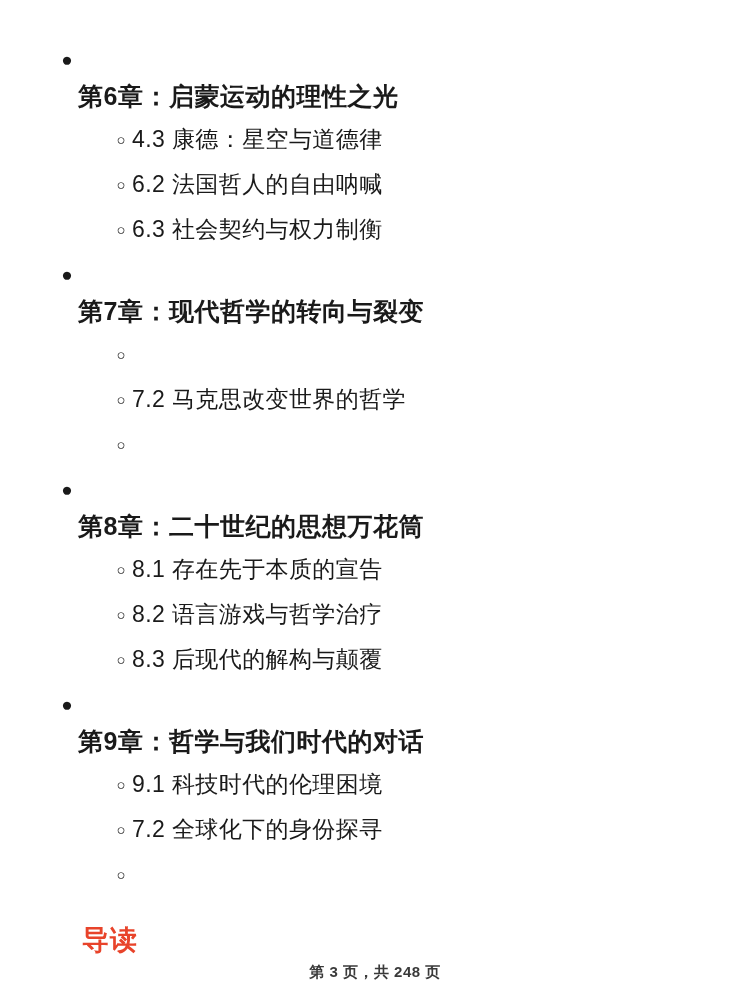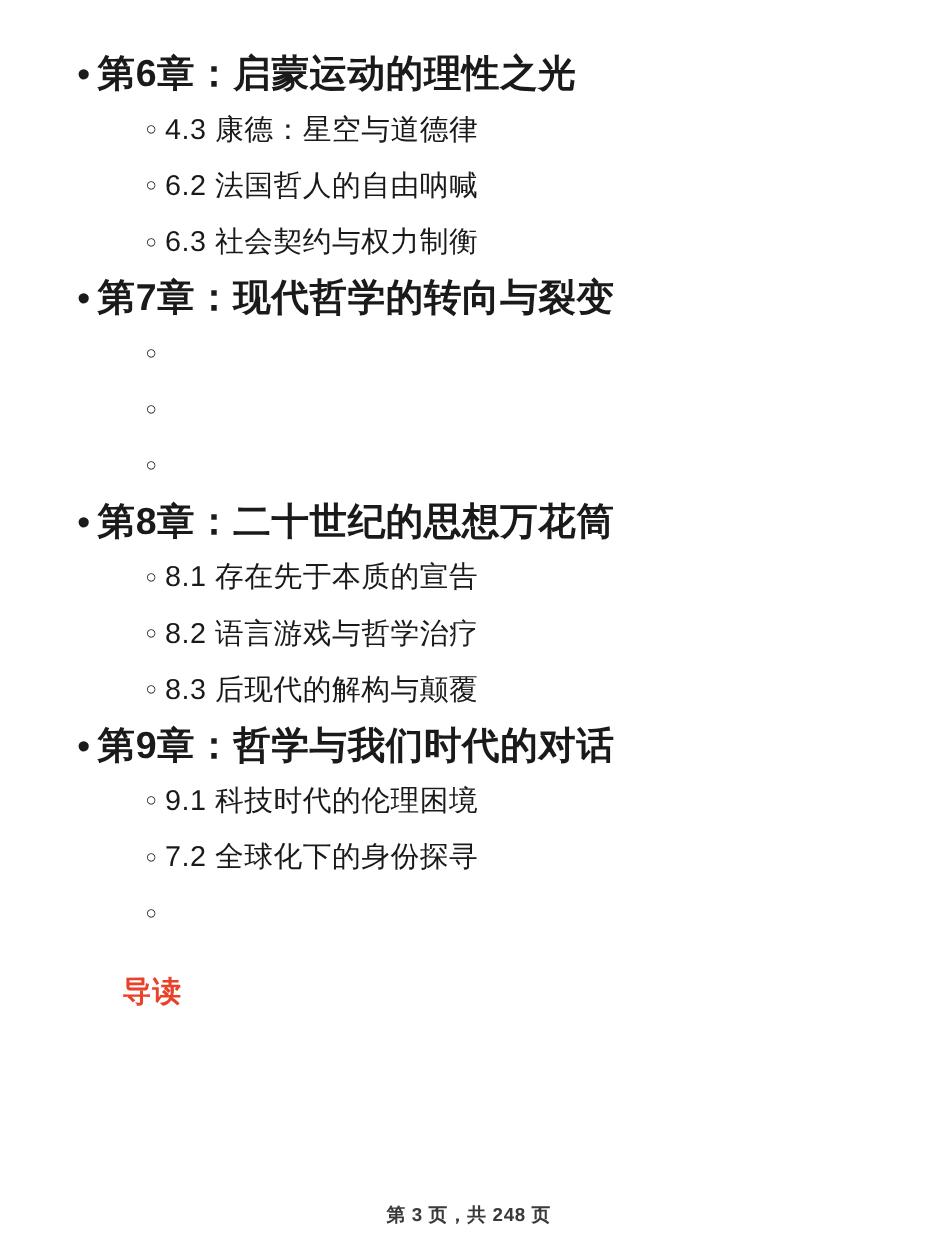--- a/index.html
+++ b/index.html
@@ -38,25 +38,26 @@
   }
   .bullet-disc {
     width: 22px;
     min-width: 22px;
     text-align: center;
     font-size: 19px;
     line-height: 40px;
     color: #1a1a1a;
   }
   .chapter-text {
-    font-size: 30px;
+    font-size: 25px;
     line-height: 40px;
     font-weight: 700;
     letter-spacing: 0.5px;
     color: #1a1a1a;
+    margin-top: 36px;
   }
   .sections {
     list-style: none;
     margin: 0;
     padding: 0 0 0 54px;
   }
   .section {
     display: flex;
     align-items: flex-start;
     margin: 0 0 6px 0;
@@ -70,22 +71,22 @@
     color: #1a1a1a;
   }
   .section-text {
     font-size: 23px;
     line-height: 39px;
     font-weight: 400;
     letter-spacing: 0.4px;
     color: #1a1a1a;
   }
   .heading-guide {
-    margin: 28px 0 0 42px;
-    font-size: 23px;
+    margin: 28px 0 0 26px;
+    font-size: 27px;
     font-weight: 700;
     color: #e8432a;
     letter-spacing: 1px;
   }
   .footer {
     position: absolute;
     left: 0;
     right: 0;
     bottom: 18px;
     text-align: center;
@@ -127,20 +128,21 @@
       <div class="chapter">
         <span class="bullet-disc">●</span>
         <span class="chapter-text">第7章：现代哲学的转向与裂变</span>
       </div>
       <div class="sections">
         <div class="section">
           <span class="bullet-circle">○</span>
         </div>
         <div class="section">
           <span class="bullet-circle">○</span>
+          <span class="section-text">7.2 马克思改变世界的哲学</span>
         </div>
         <div class="section">
           <span class="bullet-circle">○</span>
         </div>
       </div>
     </div>
 
     <div class="chapter-block">
       <div class="chapter">
         <span class="bullet-disc">●</span>

